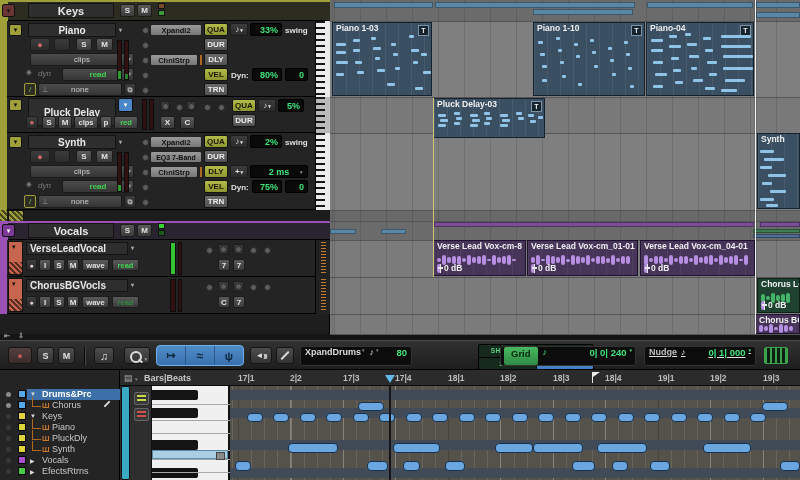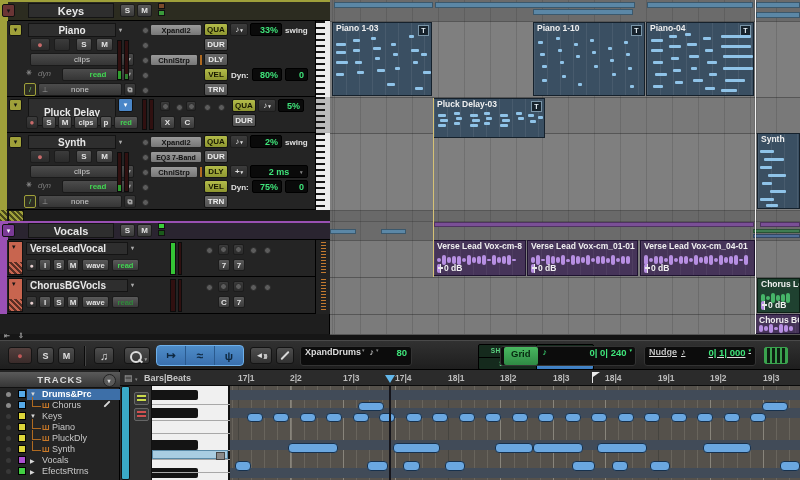--- a/index.html
+++ b/index.html
@@ -673,25 +673,20 @@
       <span style="color:#ddd;font-size:9px;margin-left:4px;">♪</span>
       <span class="greenv" style="margin-left:auto;">0| 1| 000</span>
       <span style="font-size:5px;color:#3fe47a;margin-left:3px;">▾</span>
     </div>
     <div class="abs" style="left:764px;top:6px;width:24px;height:17px;border:1px solid #3aa34e;border-radius:2px;box-sizing:border-box;
                 background:repeating-linear-gradient(90deg,#3aa34e 0 2px,#0d1f12 2px 5px);"></div>
   </div>
 
   <div id="bp">
     <div id="tpanel">
-      <div id="tphead">
-        <span>TRACKS</span>
-        <span style="position:absolute;right:4px;top:2px;width:11px;height:11px;border-radius:50%;background:#5a5a5a;
-                     border:1px solid #222;font-size:6px;display:flex;align-items:center;justify-content:center;color:#ddd;">▾</span>
-      </div>
       <div id="tlist" style="position:absolute;left:0;top:19px;width:120px;height:91px;">
           <div class="trow" style="top: 0px;">
             <div class="sel"></div>
             <div class="tdot" style="background: rgb(138, 138, 138);"></div>
             <div class="chip" style="background: rgb(86, 169, 232);"></div>
             <div class="tarrow">▼</div>
             <div class="tname" style="left: 42px; color: rgb(255, 255, 255); font-weight: bold;">Drums&amp;Prc</div>
           </div>
           <div class="trow" style="top: 11px;">
             <div class="tdot" style="background: rgb(138, 138, 138);"></div>

